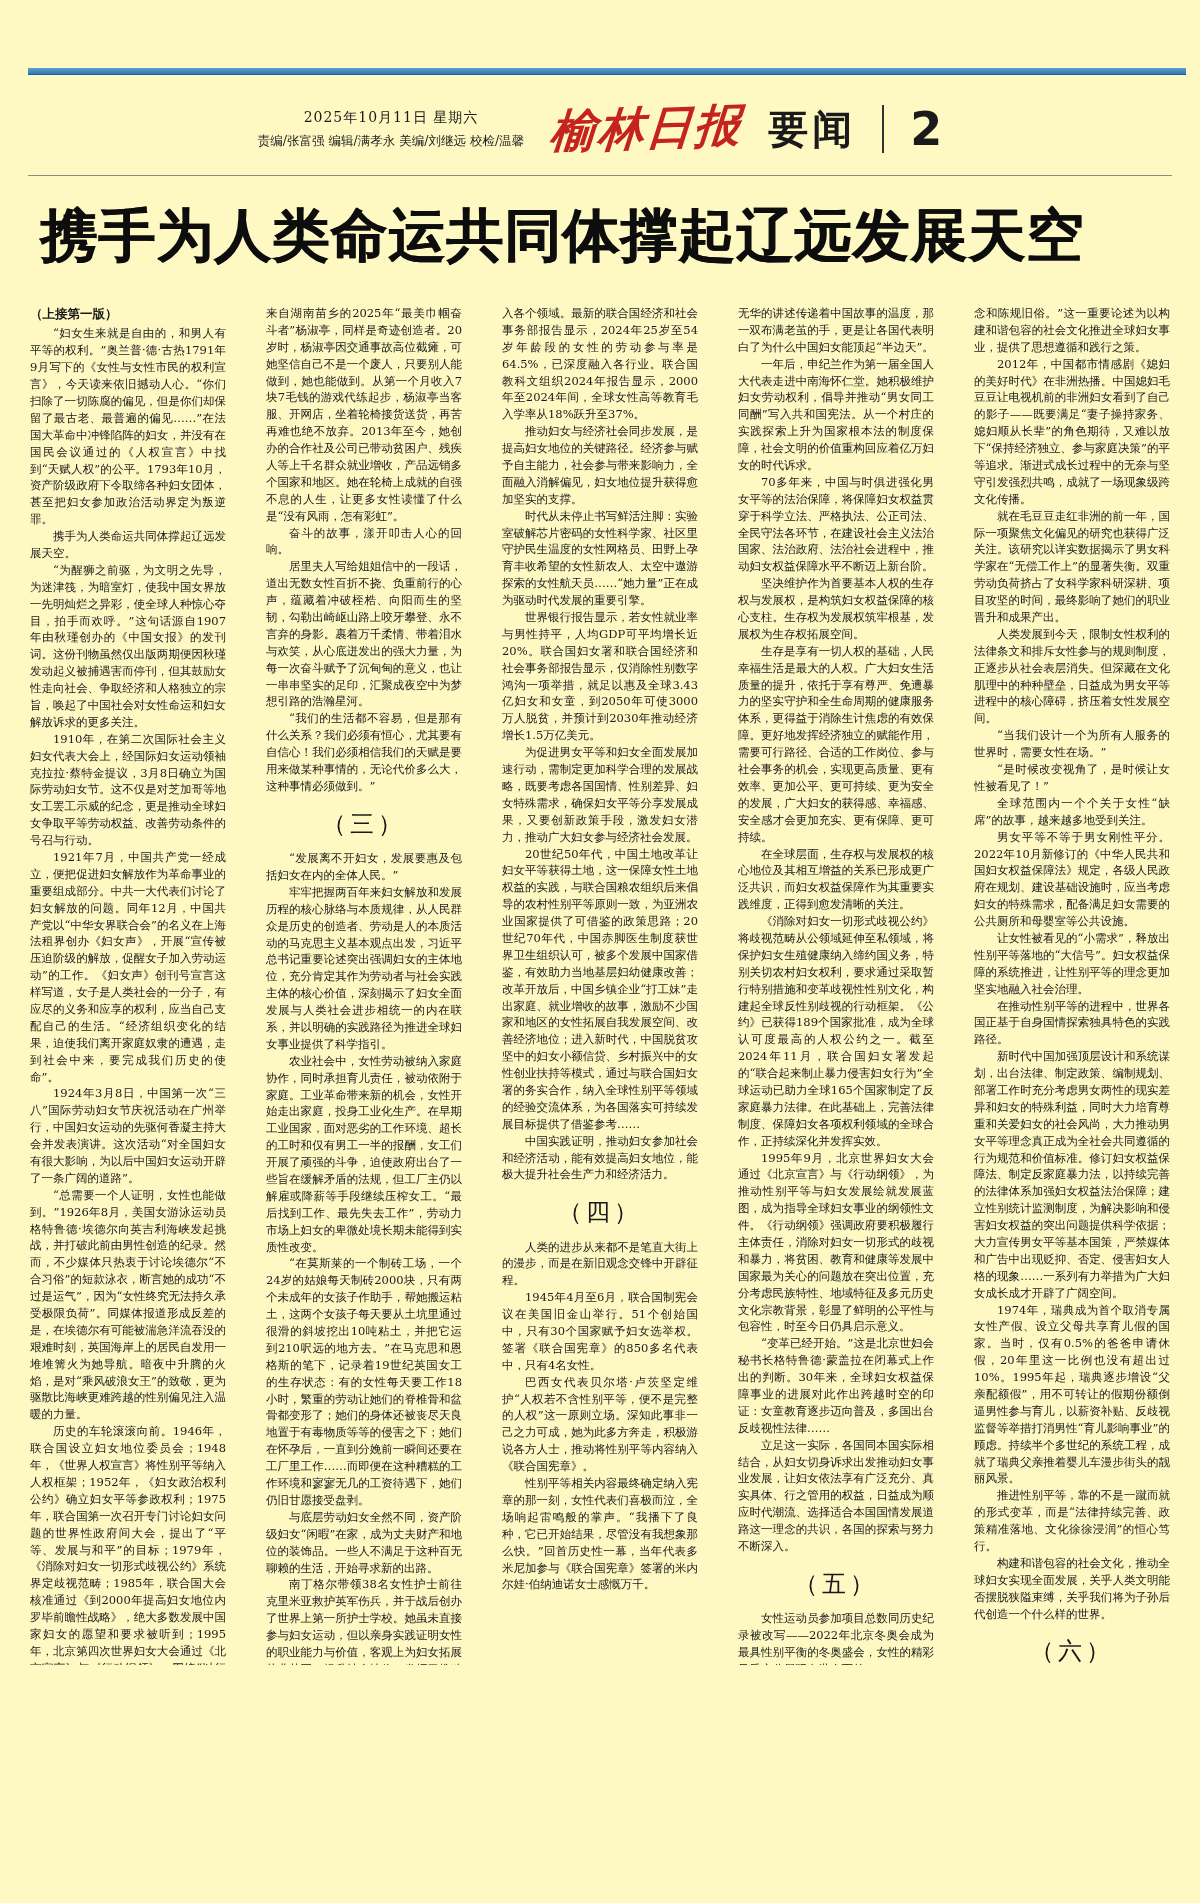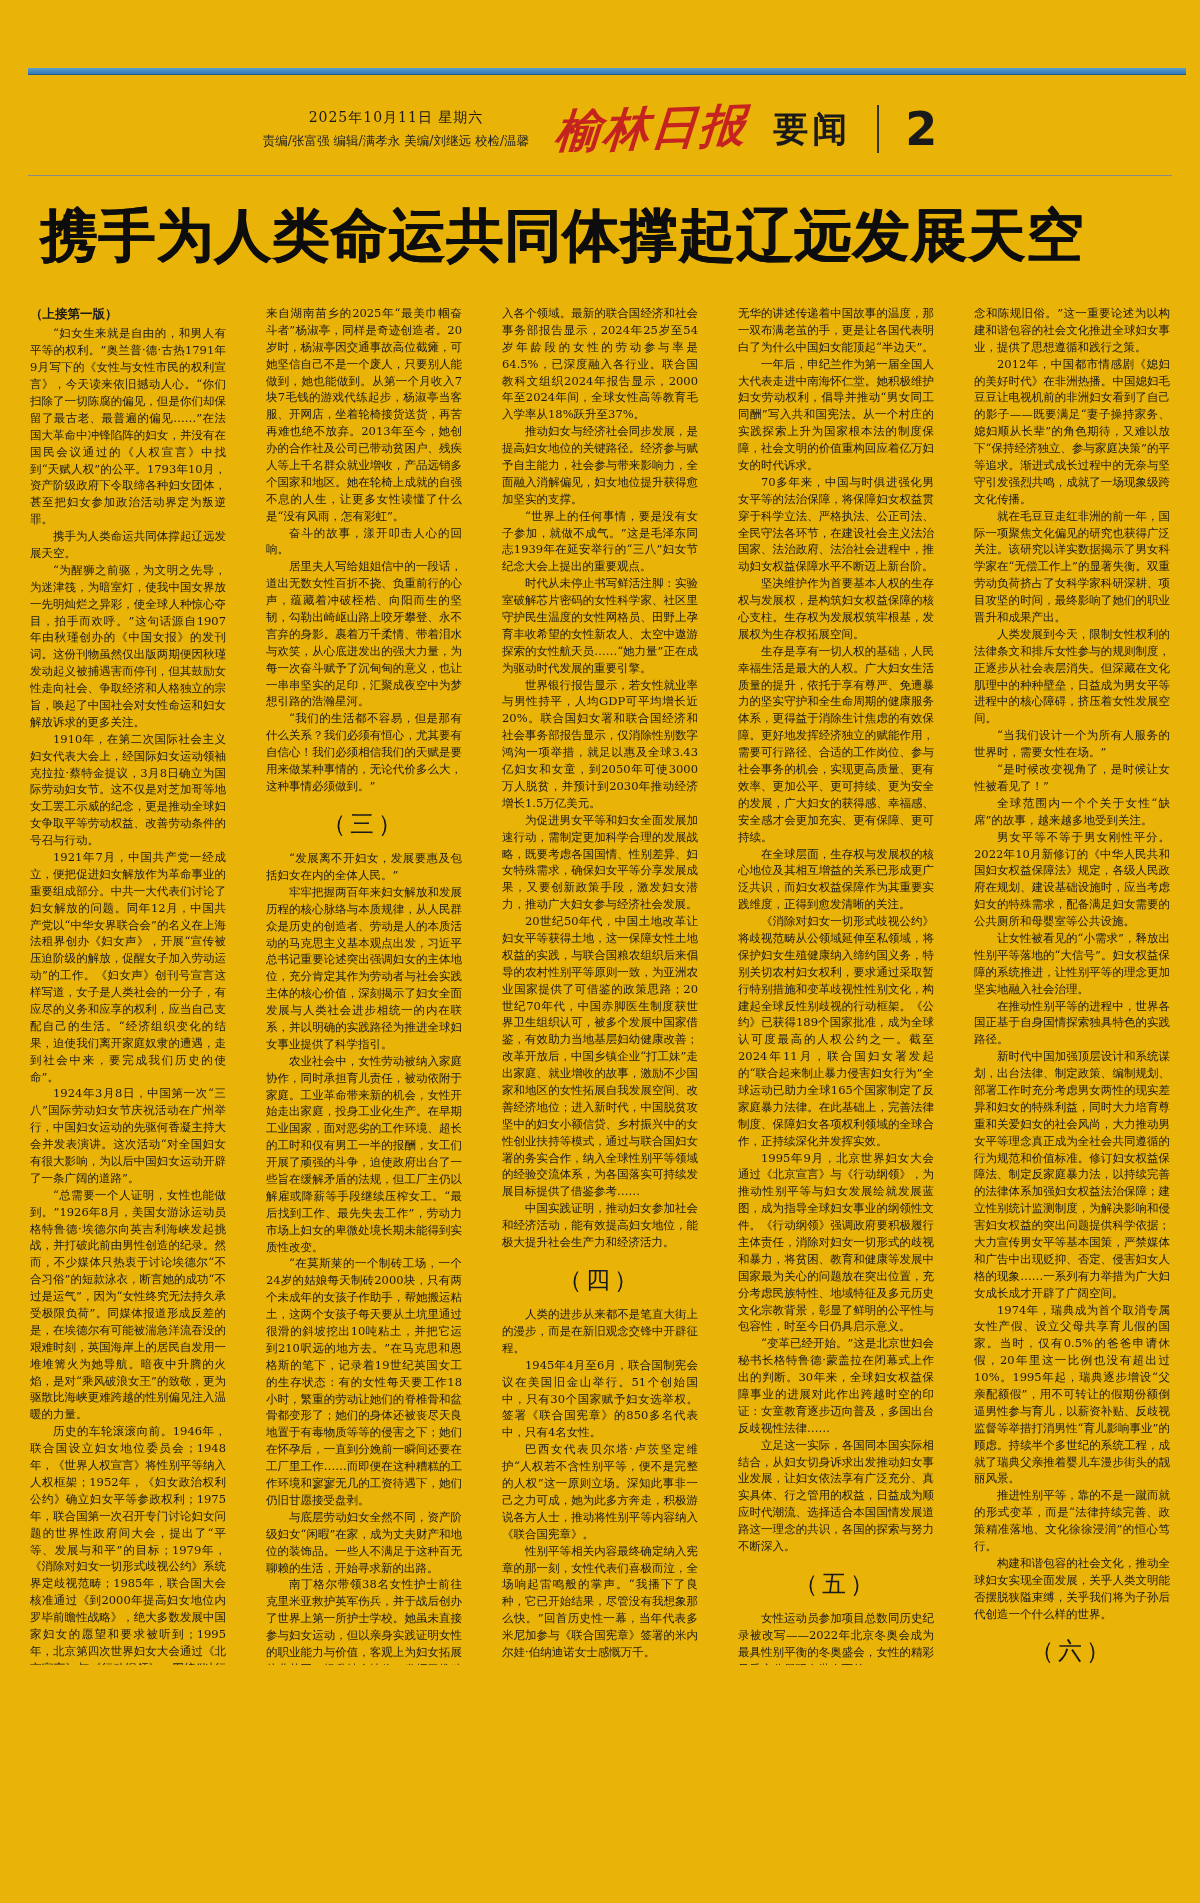--- a/index.html
+++ b/index.html
@@ -1,20 +1,20 @@
 <!DOCTYPE html>
 <html><head>
 <meta charset="utf-8">
 <style>
   html,body{margin:0;padding:0;background:#e8e8e8;}
   .paper{
     position:relative;
     width:1200px;height:1903px;
     margin:0 auto;
-    background:#eab308;
+    background:#fef9c3;
     font-family:"DejaVu Serif","Liberation Serif",serif;
     color:#1a1a1a;
     overflow:hidden;
   }
   
   .top-band{
     margin:68px 14px 0 28px;
     height:6px;
     background:linear-gradient(to bottom,#5d9fd0,#2f79b5);
     border-bottom:1px solid #1f5e94;
@@ -26,21 +26,21 @@
   .issue-info{text-align:center;line-height:1.8;}
   .date-line{font-size:14px;letter-spacing:1px;}
   .credits-line{font-size:12.5px;color:#222;}
   .masthead{
     font-size:46px;font-weight:bold;font-style:italic;
     color:#c5231f;
     transform:skew(-6deg) rotate(-2deg);
     letter-spacing:2px;
     font-family:"DejaVu Serif",serif;
   }
-  .section-name{font-size:35px;font-weight:900;letter-spacing:4px;font-family:"DejaVu Sans","Liberation Sans",sans-serif;}
+  .section-name{font-size:40px;font-weight:900;letter-spacing:4px;font-family:"DejaVu Sans","Liberation Sans",sans-serif;}
   .divider-v{width:2px;height:48px;background:#333;}
   .page-num{font-size:46px;font-weight:bold;font-family:"DejaVu Sans","Liberation Sans",sans-serif;}
   .header-rule{height:1px;background:#8a8a8a;margin:10px 28px 0 28px;}
   
   .headline{
     margin:22px 40px 0 40px;
     font-size:57px;
     font-weight:900;
     letter-spacing:1px;
     white-space:nowrap;
@@ -118,21 +118,20 @@
         <p class="para">“发展离不开妇女，发展要惠及包括妇女在内的全体人民。”</p>
         <p class="para">牢牢把握两百年来妇女解放和发展历程的核心脉络与本质规律，从人民群众是历史的创造者、劳动是人的本质活动的马克思主义基本观点出发，习近平总书记重要论述突出强调妇女的主体地位，充分肯定其作为劳动者与社会实践主体的核心价值，深刻揭示了妇女全面发展与人类社会进步相统一的内在联系，并以明确的实践路径为推进全球妇女事业提供了科学指引。</p>
         <p class="para">农业社会中，女性劳动被纳入家庭协作，同时承担育儿责任，被动依附于家庭。工业革命带来新的机会，女性开始走出家庭，投身工业化生产。在早期工业国家，面对恶劣的工作环境、超长的工时和仅有男工一半的报酬，女工们开展了顽强的斗争，迫使政府出台了一些旨在缓解矛盾的法规，但工厂主仍以解雇或降薪等手段继续压榨女工。“最后找到工作、最先失去工作”，劳动力市场上妇女的卑微处境长期未能得到实质性改变。</p>
         <p class="para">“在莫斯莱的一个制砖工场，一个24岁的姑娘每天制砖2000块，只有两个未成年的女孩子作助手，帮她搬运粘土，这两个女孩子每天要从土坑里通过很滑的斜坡挖出10吨粘土，并把它运到210呎远的地方去。”在马克思和恩格斯的笔下，记录着19世纪英国女工的生存状态：有的女性每天要工作18小时，繁重的劳动让她们的脊椎骨和盆骨都变形了；她们的身体还被丧尽天良地置于有毒物质等等的侵害之下；她们在怀孕后，一直到分娩前一瞬间还要在工厂里工作……而即便在这种糟糕的工作环境和寥寥无几的工资待遇下，她们仍旧甘愿接受盘剥。</p>
         <p class="para">与底层劳动妇女全然不同，资产阶级妇女“闲暇”在家，成为丈夫财产和地位的装饰品。一些人不满足于这种百无聊赖的生活，开始寻求新的出路。</p>
         <p class="para">南丁格尔带领38名女性护士前往克里米亚救护英军伤兵，并于战后创办了世界上第一所护士学校。她虽未直接参与妇女运动，但以亲身实践证明女性的职业能力与价值，客观上为妇女拓展从业范围、提升社会地位，发挥了推动作用。</p>
       </div>
     <div class="col">
         <p class="cont">入各个领域。最新的联合国经济和社会事务部报告显示，2024年25岁至54岁年龄段的女性的劳动参与率是64.5%，已深度融入各行业。联合国教科文组织2024年报告显示，2000年至2024年间，全球女性高等教育毛入学率从18%跃升至37%。</p>
         <p class="para">推动妇女与经济社会同步发展，是提高妇女地位的关键路径。经济参与赋予自主能力，社会参与带来影响力，全面融入消解偏见，妇女地位提升获得愈加坚实的支撑。</p>
-        <p class="para">“世界上的任何事情，要是没有女子参加，就做不成气。”这是毛泽东同志1939年在延安举行的“三八”妇女节纪念大会上提出的重要观点。</p>
         <p class="para">时代从未停止书写鲜活注脚：实验室破解芯片密码的女性科学家、社区里守护民生温度的女性网格员、田野上孕育丰收希望的女性新农人、太空中遨游探索的女性航天员……“她力量”正在成为驱动时代发展的重要引擎。</p>
         <p class="para">世界银行报告显示，若女性就业率与男性持平，人均GDP可平均增长近20%。联合国妇女署和联合国经济和社会事务部报告显示，仅消除性别数字鸿沟一项举措，就足以惠及全球3.43亿妇女和女童，到2050年可使3000万人脱贫，并预计到2030年推动经济增长1.5万亿美元。</p>
         <p class="para">为促进男女平等和妇女全面发展加速行动，需制定更加科学合理的发展战略，既要考虑各国国情、性别差异、妇女特殊需求，确保妇女平等分享发展成果，又要创新政策手段，激发妇女潜力，推动广大妇女参与经济社会发展。</p>
         <p class="para">20世纪50年代，中国土地改革让妇女平等获得土地，这一保障女性土地权益的实践，与联合国粮农组织后来倡导的农村性别平等原则一致，为亚洲农业国家提供了可借鉴的政策思路；20世纪70年代，中国赤脚医生制度获世界卫生组织认可，被多个发展中国家借鉴，有效助力当地基层妇幼健康改善；改革开放后，中国乡镇企业“打工妹”走出家庭、就业增收的故事，激励不少国家和地区的女性拓展自我发展空间、改善经济地位；进入新时代，中国脱贫攻坚中的妇女小额信贷、乡村振兴中的女性创业扶持等模式，通过与联合国妇女署的务实合作，纳入全球性别平等领域的经验交流体系，为各国落实可持续发展目标提供了借鉴参考……</p>
         <p class="para">中国实践证明，推动妇女参加社会和经济活动，能有效提高妇女地位，能极大提升社会生产力和经济活力。</p>
         <p class="section">（四）</p>
         <p class="para">人类的进步从来都不是笔直大街上的漫步，而是在新旧观念交锋中开辟征程。</p>
         <p class="para">1945年4月至6月，联合国制宪会议在美国旧金山举行。51个创始国中，只有30个国家赋予妇女选举权。签署《联合国宪章》的850多名代表中，只有4名女性。</p>
         <p class="para">巴西女代表贝尔塔·卢茨坚定维护“人权若不含性别平等，便不是完整的人权”这一原则立场。深知此事非一己之力可成，她为此多方奔走，积极游说各方人士，推动将性别平等内容纳入《联合国宪章》。</p>
         <p class="para">性别平等相关内容最终确定纳入宪章的那一刻，女性代表们喜极而泣，全场响起雷鸣般的掌声。“我播下了良种，它已开始结果，尽管没有我想象那么快。”回首历史性一幕，当年代表多米尼加参与《联合国宪章》签署的米内尔娃·伯纳迪诺女士感慨万千。</p>

